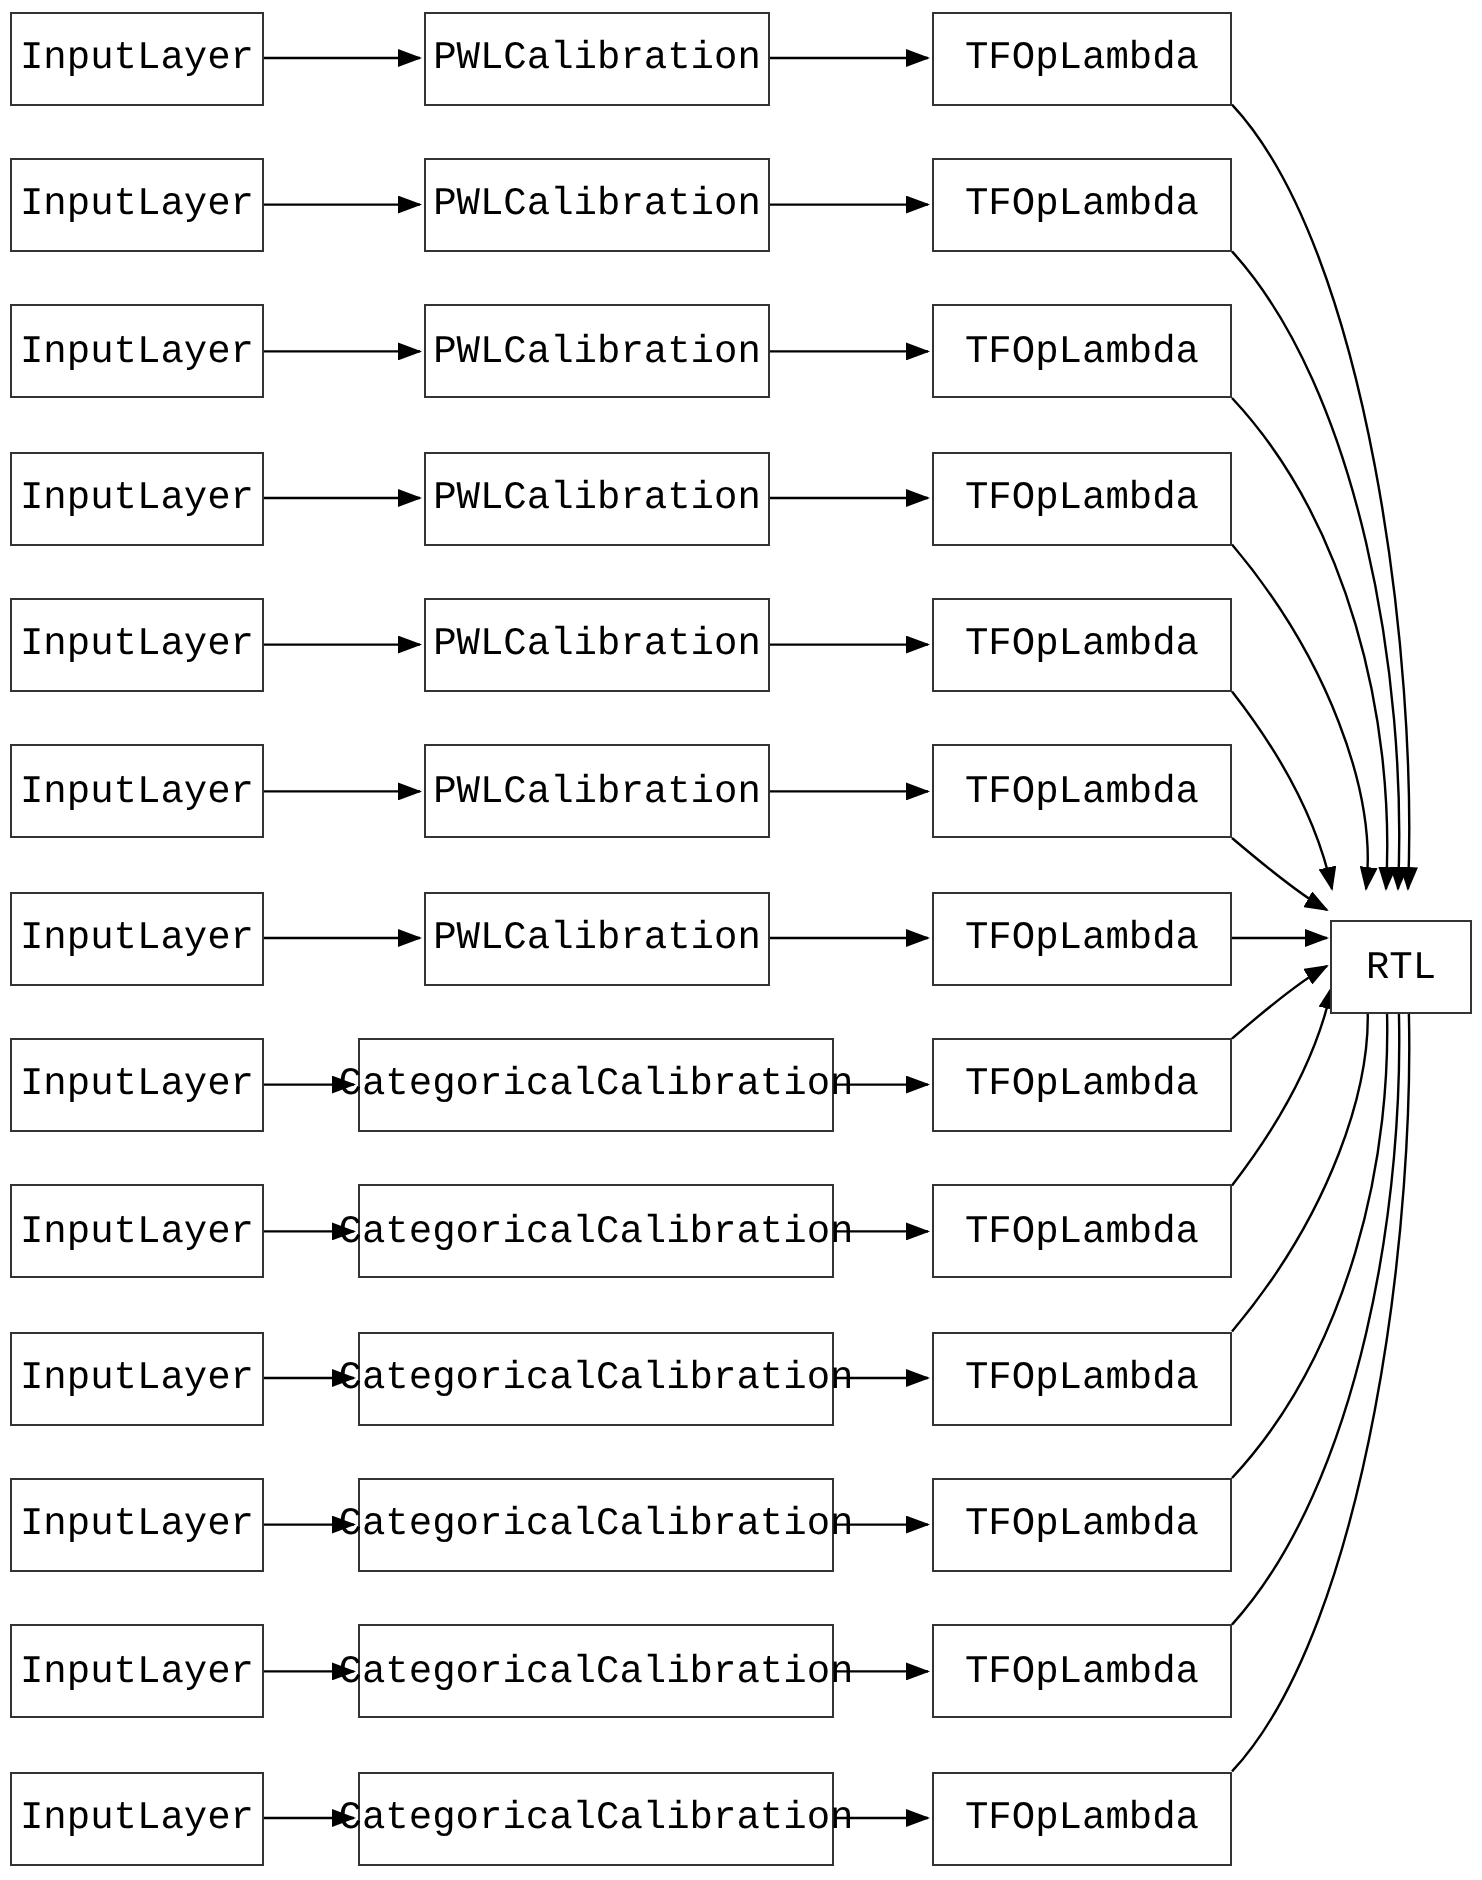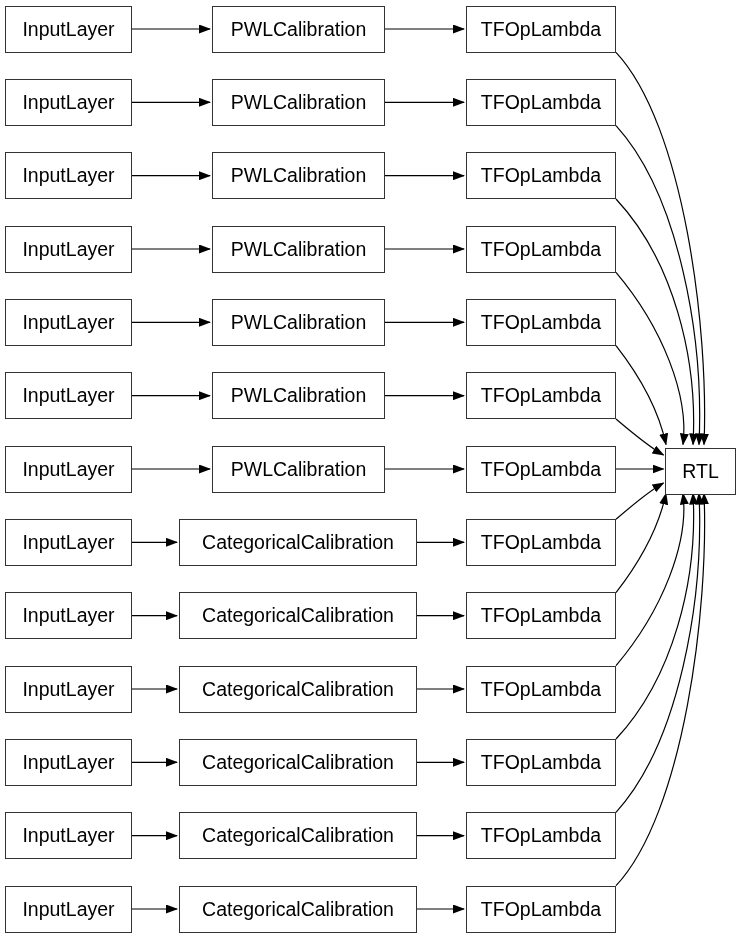--- a/index.html
+++ b/index.html
@@ -5,21 +5,21 @@
   html, body {
     margin: 0;
     padding: 0;
     background: #ffffff;
   }
   #canvas {
     position: relative;
     width: 741px;
     height: 940px;
     background: #ffffff;
-    font-family: Liberation Sans, sans-serif;
+    font-family: Liberation Mono, monospace;
     overflow: hidden;
   }
   #edges {
     position: absolute;
     left: 0;
     top: 0;
     width: 741px;
     height: 940px;
   }
   .edge {
@@ -141,15 +141,15 @@
   <div class="node" style="left:466px;top:738.8px;width:150px">TFOpLambda</div>
 
   <div class="node" style="left:5px;top:812.2px;width:127px">InputLayer</div>
   <div class="node" style="left:179px;top:812.2px;width:238px">CategoricalCalibration</div>
   <div class="node" style="left:466px;top:812.2px;width:150px">TFOpLambda</div>
 
   <div class="node" style="left:5px;top:885.5px;width:127px">InputLayer</div>
   <div class="node" style="left:179px;top:885.5px;width:238px">CategoricalCalibration</div>
   <div class="node" style="left:466px;top:885.5px;width:150px">TFOpLambda</div>
 
-  <div class="node" style="left:665px;top:448px;width:71px">RTL</div>
+  <div class="node" style="left:665px;top:460px;width:71px">RTL</div>
 
 </div>
 
 </body></html>

